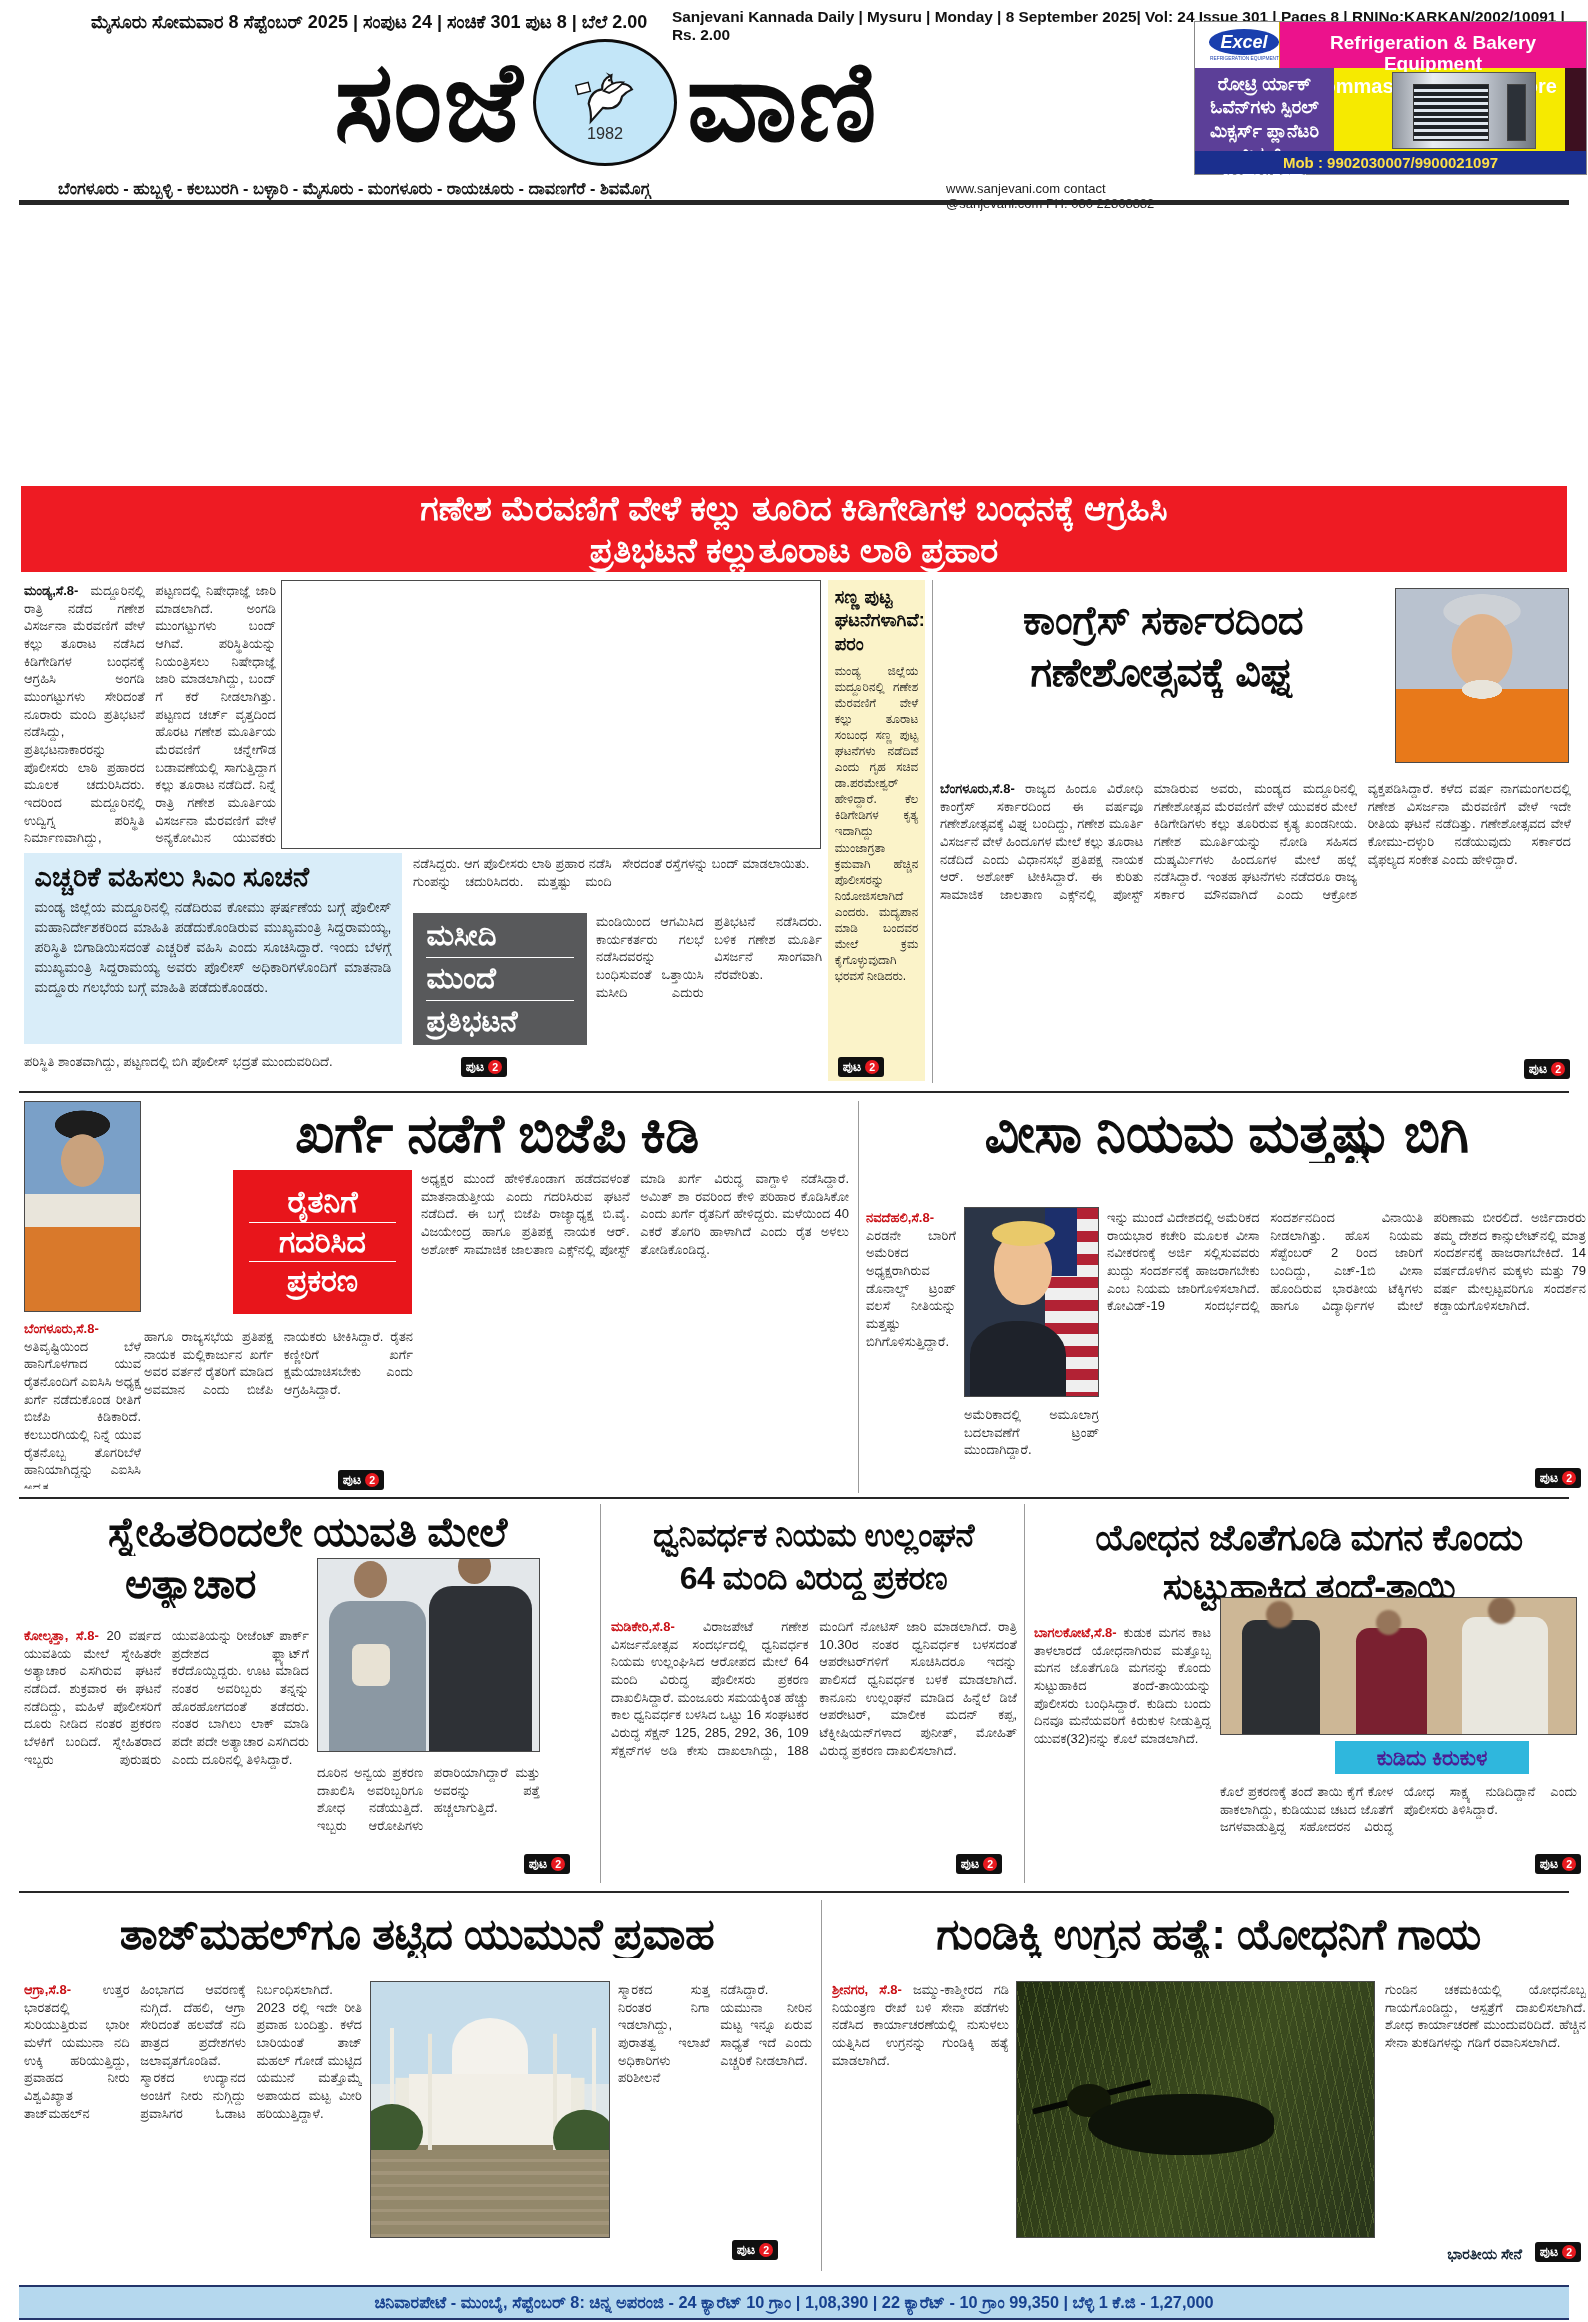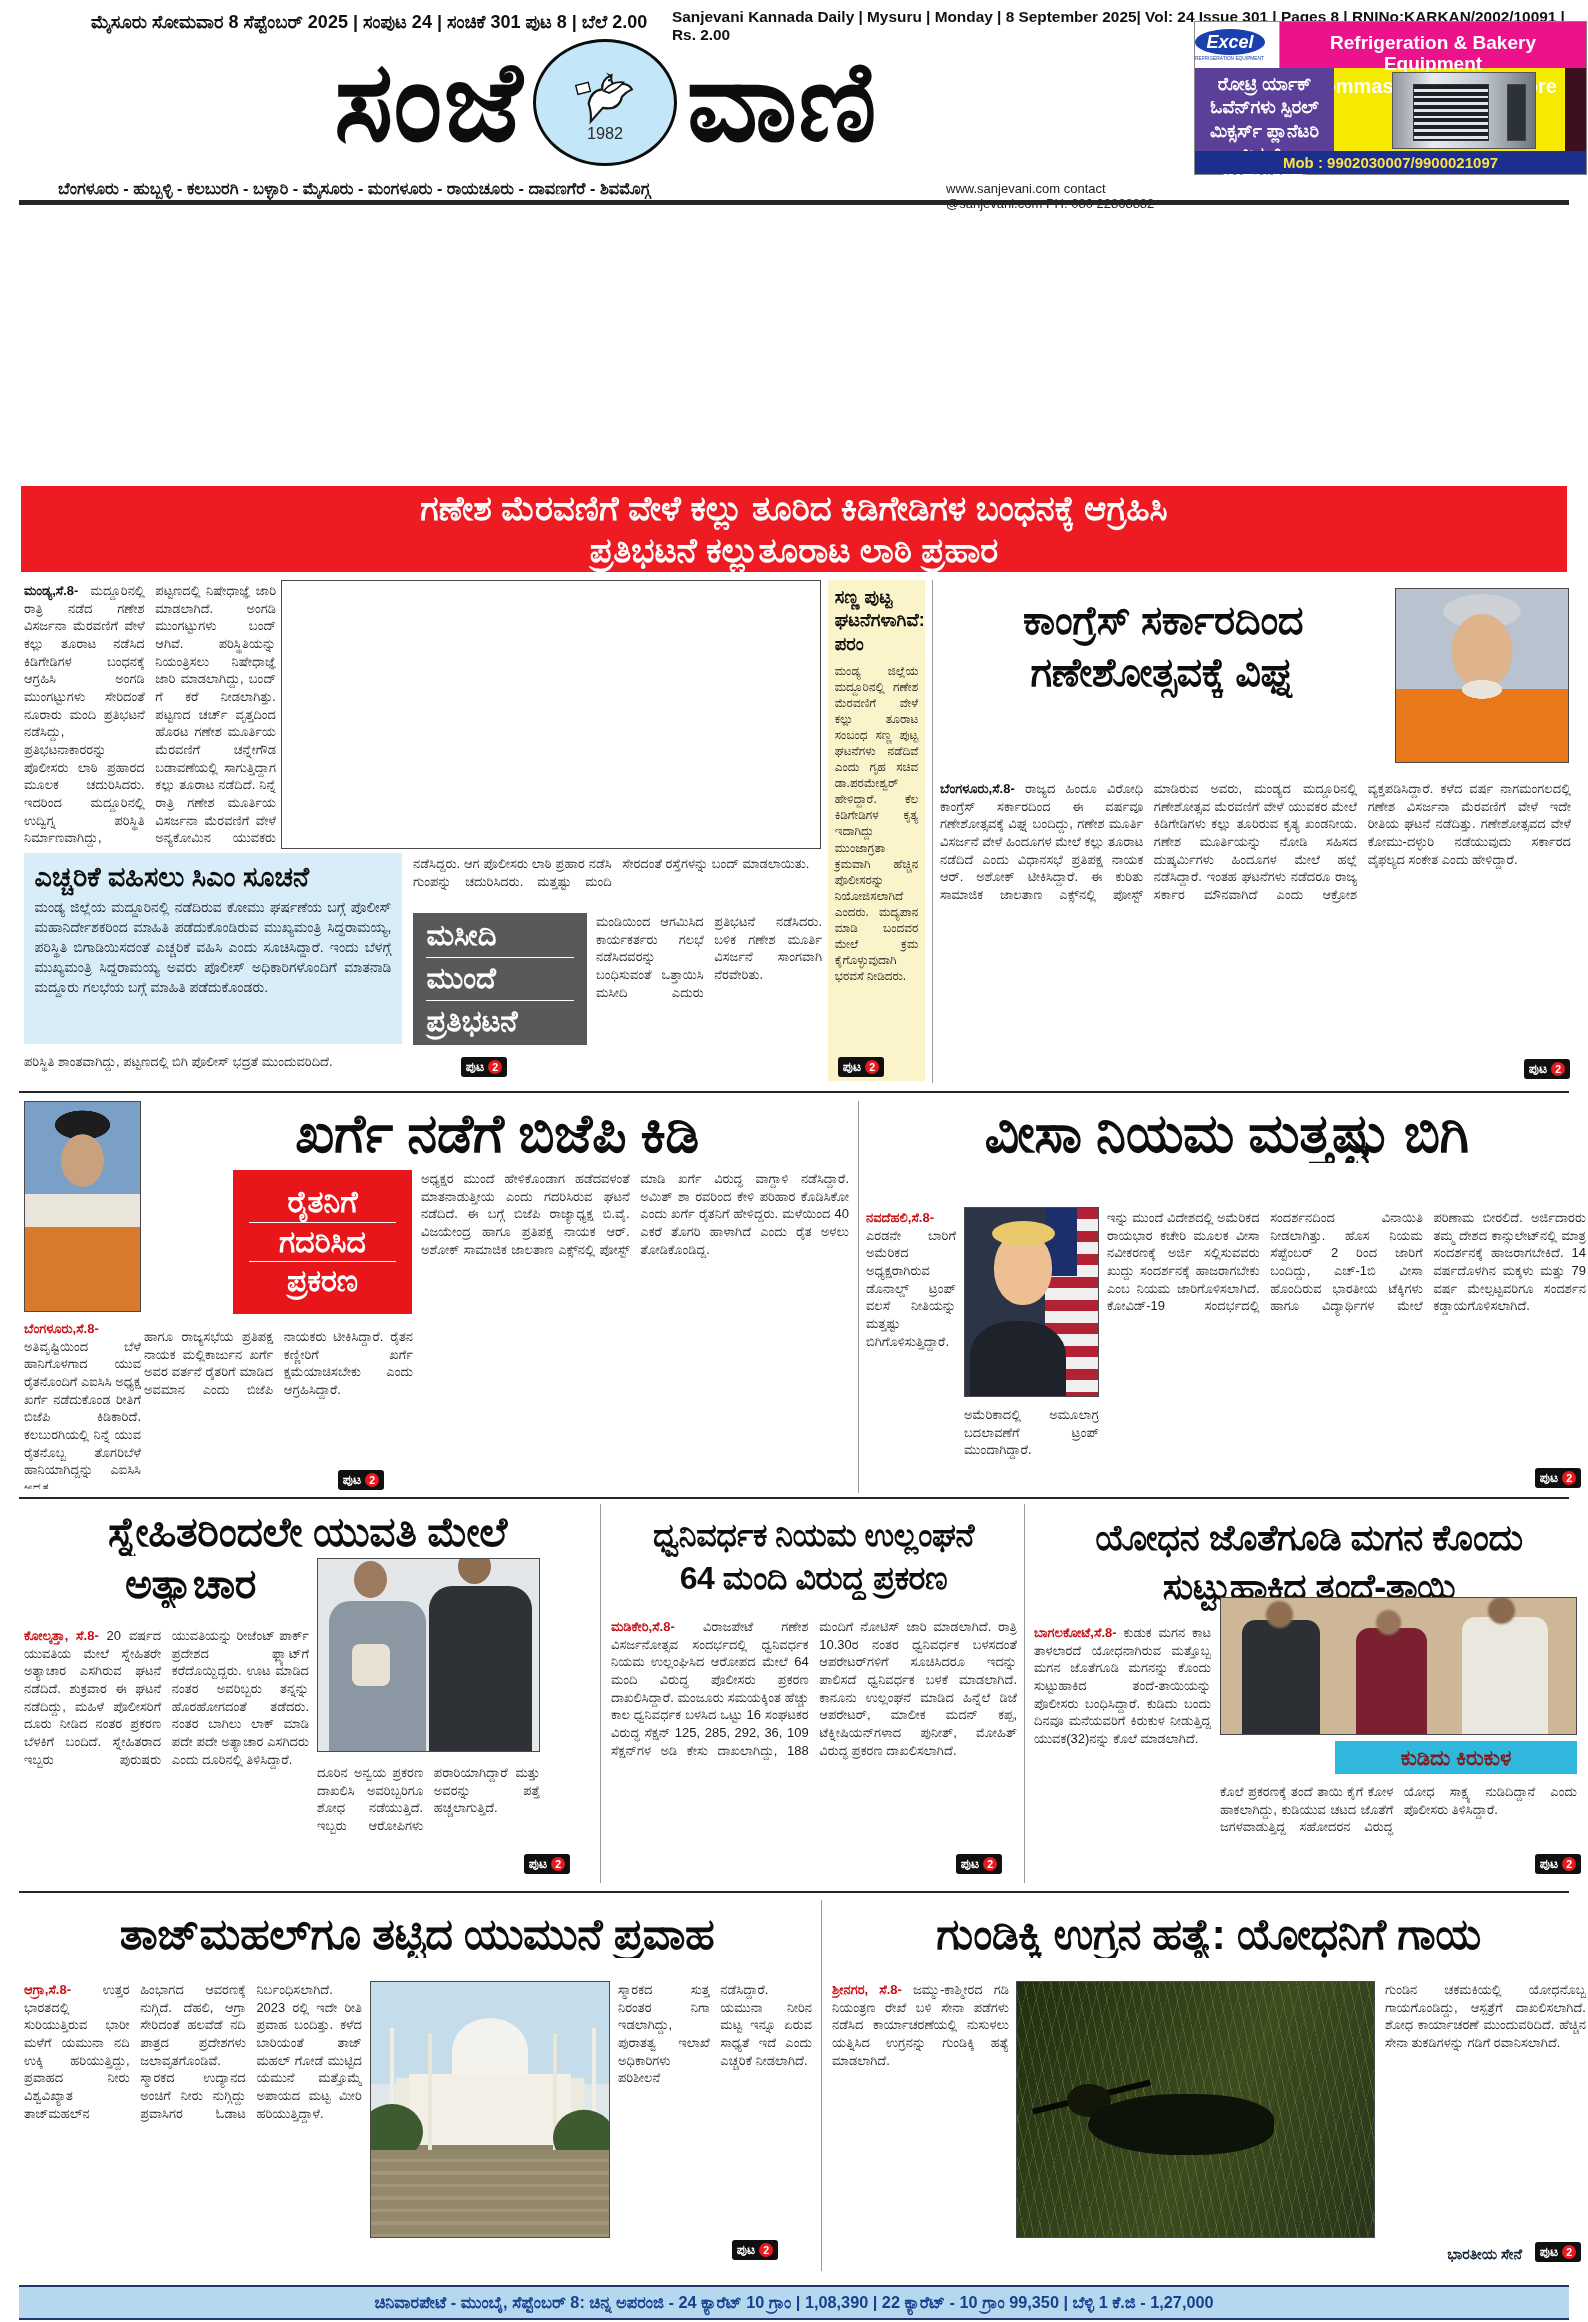--- a/index.html
+++ b/index.html
@@ -30,21 +30,21 @@
   .dove{width:144px;height:127px;background:#c3e6f8;border:3.8px solid #0d0d0d;border-radius:50%;
         display:flex;flex-direction:column;align-items:center;justify-content:center}
   .dove svg{width:92px;height:71px}
   .dove .yr{font-size:16.3px;color:#2d2d2d;margin-top:-7.7px}
   .cities{position:absolute;left:58px;top:179px;font-size:16.3px;font-weight:bold;color:#161616}
   .contact{position:absolute;left:946px;top:181px;width:245px;font-size:13px;color:#222}
   
   .ad{position:absolute;left:1194px;top:21px;width:393px;height:154px;border:1px solid #888;background:#f6ea00}
   .ad-head{height:46px;background:#ec128c;display:flex}
   .ad-logo{width:85px;background:#fff;border-right:1.9px solid #caa800;display:flex;flex-direction:column;
-           align-items:flex-start;justify-content:center}
+           align-items:flex-end;justify-content:center}
   .ad-logo .oval{background:#1a3fae;color:#fff;font-weight:bold;font-style:italic;font-size:18px;
            border-radius:50%;padding:3.8px 11.5px;line-height:1}
   .ad-logo .sub{font-size:4.8px;color:#1a3fae;margin-top:1px}
   .ad-ht{flex:1;color:#fff;font-weight:bold;text-align:center;line-height:1.1;padding-top:11px}
   .ad-ht .l1{font-size:19px}
   .ad-ht .l2{font-size:20px}
   .ad-items{position:absolute;left:0;top:46px;width:139px;height:85px;background:#5c3f98;color:#fff;
             font-size:18px;font-weight:bold;text-align:center;padding:4.8px 5.8px;line-height:1.3}
   .oven{position:absolute;left:197px;top:50px;width:144px;height:77px;border:1px solid #555;
         background:linear-gradient(90deg,#8f959e,#e9edf2 28%,#c3c9d2 62%,#70767e)}
@@ -68,21 +68,21 @@
           font-weight:bold;font-size:29px;display:flex;flex-direction:column;justify-content:center;padding:0 13.4px}
   .masjid div{padding:3.8px 0;border-bottom:1.9px solid #fff}
   .masjid div:last-child{border-bottom:none}
   .param{position:absolute;left:828px;top:580px;width:97px;height:501px;background:#fbf3c9;padding:5.8px 6.7px;overflow:hidden}
   .param .ph{font-size:18px;font-weight:bold;line-height:1.3;color:#101010}
   .param .pb{font-size:12px;line-height:1.34;margin-top:6.7px;text-align:justify}
   .redbox{position:absolute;left:233px;top:1170px;width:179px;height:144px;background:#e8151b;color:#fff;
           font-weight:bold;font-size:30px;display:flex;flex-direction:column;align-items:center;justify-content:center}
   .redbox div{padding:1.9px 11.5px;border-bottom:1.9px solid #fff;width:82%;text-align:center}
   .redbox div:last-child{border-bottom:none}
-  .cyanlbl{position:absolute;left:1335px;top:1741px;width:242px;height:33px;background:#2fb7dd;color:#7f1d1d;
+  .cyanlbl{position:absolute;left:1335px;top:1741px;width:194px;height:33px;background:#2fb7dd;color:#4c1d95;
            font-weight:bold;font-size:21px;display:flex;align-items:center;justify-content:center}
   .ticker{position:absolute;left:19px;top:2285px;width:1550px;height:35px;background:#b5d8ee;
           border-top:2.9px solid #23356b;border-bottom:2.9px solid #23356b;color:#17418f;font-weight:bold;
           font-size:16.3px;display:flex;align-items:center;justify-content:center}
   
   #congress-head{left:940px;top:594px;width:446px;font-size:40px;line-height:1.3}
   #kharge-head{left:144px;top:1103px;width:706px;font-size:54px}
   #visa-head{left:866px;top:1103px;width:721px;font-size:54px}
   #rape-h1{left:27px;top:1510px;width:561px;font-size:41px}
   #rape-h2{left:56px;top:1562px;width:269px;font-size:41px}

